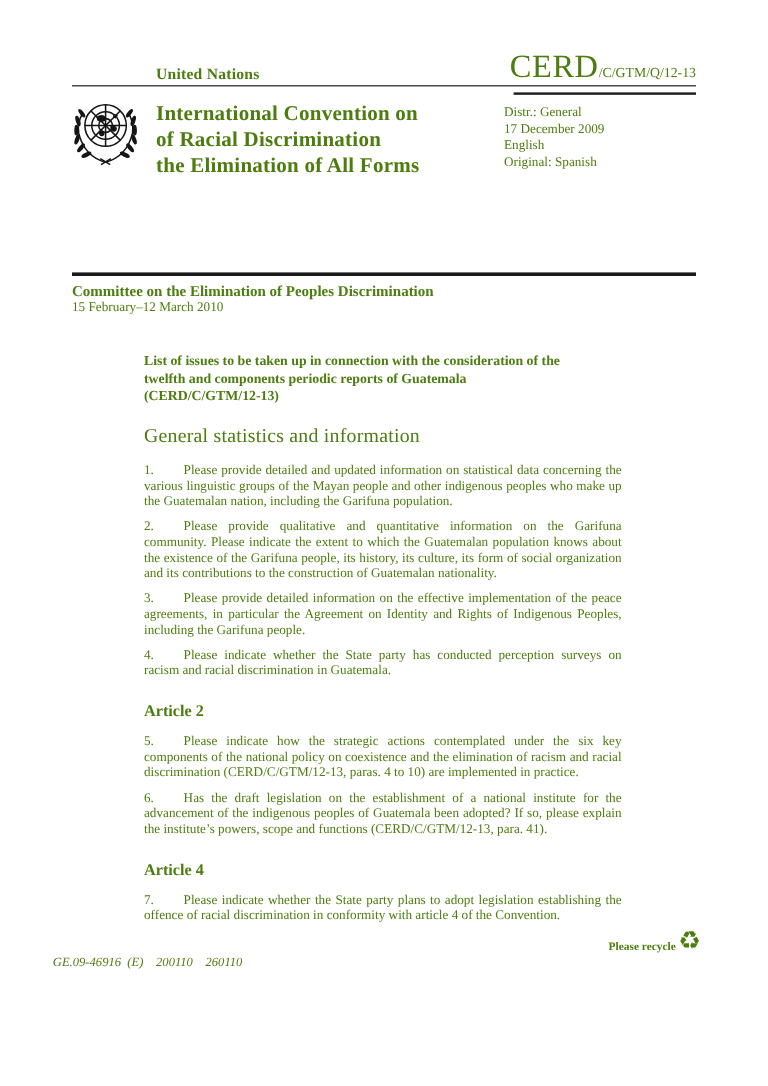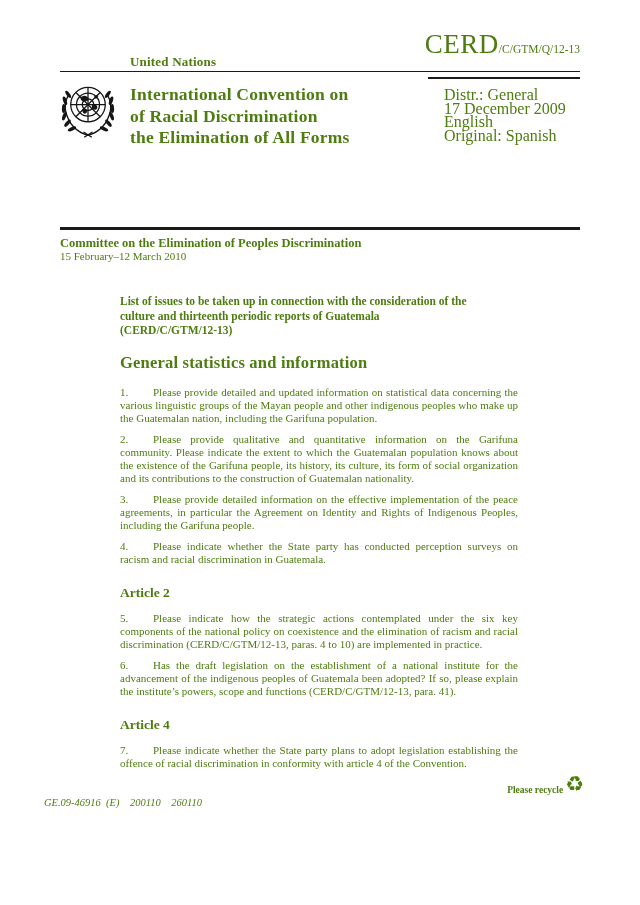--- a/index.html
+++ b/index.html
@@ -11,50 +11,50 @@
     color:#4d7c0f;
     font-family:"Liberation Serif","DejaVu Serif",serif;
     overflow:hidden;
   }
   
   .hdr-org{
     position:absolute;left:130px;top:54px;
     font-size:13px;font-weight:bold;letter-spacing:.2px;
   }
   .hdr-symbol{
-    position:absolute;right:60px;top:31px;
+    position:absolute;right:60px;top:42px;
     display:flex;align-items:baseline;white-space:nowrap;
   }
   .hdr-symbol .big{font-size:27px;line-height:1;letter-spacing:.5px;}
   .hdr-symbol .small{font-size:11.5px;line-height:1;}
   .rule-thin{position:absolute;left:60px;top:71px;width:520px;height:1px;background:#1b1b1b;}
   .rule-symbol{position:absolute;left:428px;top:77px;width:152px;height:2px;background:#1b1b1b;}
   .emblem{position:absolute;left:56px;top:79px;width:64px;height:64px;}
   .hdr-title{
     position:absolute;left:130px;top:84px;
     font-size:17.5px;font-weight:bold;line-height:21.5px;letter-spacing:.2px;
   }
   .hdr-distr{
-    position:absolute;left:444px;top:88px;
-    font-size:16px;line-height:13.5px;
+    position:absolute;left:420px;top:88px;
+    font-size:11px;line-height:13.5px;
   }
   
   .rule-thick{position:absolute;left:60px;top:227px;width:520px;height:2.5px;background:#1b1b1b;}
   .committee{position:absolute;left:60px;top:236px;}
   .committee .name{font-size:12.5px;font-weight:bold;line-height:14px;}
   .committee .session{font-size:11px;font-weight:bold;line-height:13px;margin-top:1px;}
   .committee .dates{font-size:11px;line-height:13px;}
   .doc-title{
     position:absolute;left:120px;top:294px;width:380px;
     font-size:11.5px;font-weight:bold;line-height:14.5px;
   }
   
   .body{position:absolute;left:120px;top:353px;width:398px;}
   .body h2{
-    margin:0 0 13px 0;font-size:16.5px;line-height:20px;font-weight:bold;letter-spacing:.2px;
+    margin:0 0 13px 0;font-size:16.5px;line-height:20px;font-weight:normal;letter-spacing:.2px;
   }
   .body h3{
     margin:18px 0 11px 0;font-size:13.5px;line-height:17px;font-weight:bold;
   }
   .para{
     margin:0 0 8px 0;
     font-size:11px;line-height:13px;
     text-align:justify;
   }
   .pnum{display:inline-block;width:33px;}
@@ -139,21 +139,21 @@
   </div>
 
   <div class="rule-thick"></div>
   <div class="committee">
     <div class="name">Committee on the Elimination of Peoples Discrimination</div>
     <div class="dates">15 February–12 March 2010</div>
   </div>
 
   <div class="doc-title">
     <div>List of issues to be taken up in connection with the consideration of the</div>
-    <div>culture and thirteenth periodic reports of Guatemala</div>
+    <div>twelfth and components periodic reports of Guatemala</div>
     <div>(CERD/C/GTM/12-13)</div>
   </div>
 
   <div class="body">
 
     <h2>General statistics and information</h2>
 
     <p class="para"><span class="pnum">1.</span><span>Please provide detailed and updated information on statistical data concerning the various linguistic groups of the Mayan people and other indigenous peoples who make up the Guatemalan nation, including the Garifuna population.</span></p>
 
     <p class="para"><span class="pnum">2.</span><span>Please provide qualitative and quantitative information on the Garifuna community. Please indicate the extent to which the Guatemalan population knows about the existence of the Garifuna people, its history, its culture, its form of social organization and its contributions to the construction of Guatemalan nationality.</span></p>

